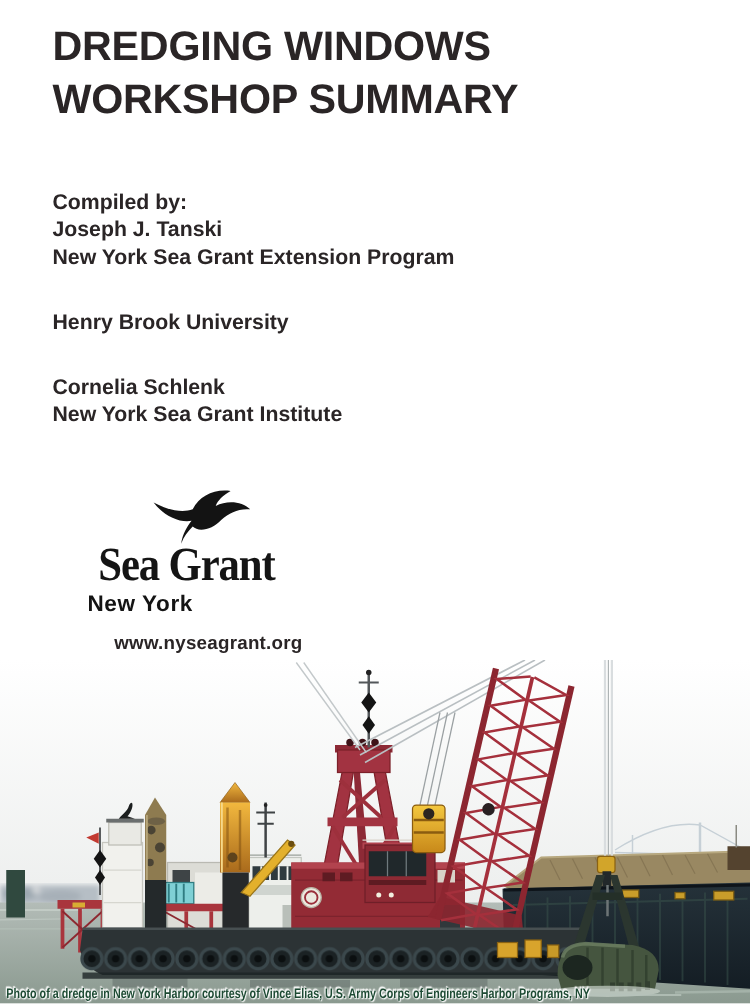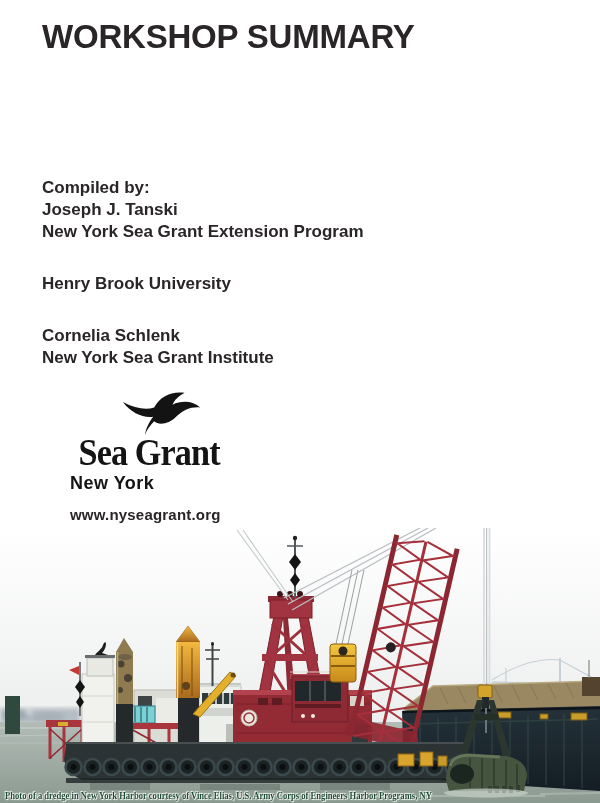--- a/index.html
+++ b/index.html
@@ -9,43 +9,44 @@
     overflow:hidden;
   }
   .page{position:relative;width:600px;height:803px;background:#fff;overflow:hidden;}
 
   .title{position:absolute;left:42px;top:16px;font-size:33px;font-weight:bold;
          line-height:42px;letter-spacing:-0.2px;color:#2a2526;}
   .title div{white-space:nowrap;}
 
   .credits{position:absolute;left:42px;top:151px;font-size:17px;font-weight:bold;
            line-height:22px;color:#2a2526;}
-  .credit-group{margin-bottom:30px;margin-top:26px;}
+  .credit-group{margin-bottom:30px;}
 
   .logo{position:absolute;left:70px;top:390px;width:172px;text-align:left;color:#141414;}
   .logo svg{display:block;margin:0 auto -4px auto;}
   .logo-name{font-family:"Liberation Serif",serif;font-weight:bold;font-size:38px;
              line-height:40px;letter-spacing:-1px;transform:scaleX(.9);transform-origin:center;}
   .logo-region{font-size:18px;font-weight:bold;letter-spacing:.5px;margin-top:1px;}
-  .website{position:absolute;left:70px;top:506px;width:172px;text-align:left;
+  .website{position:absolute;left:70px;top:506px;width:172px;text-align:right;
            font-size:15px;font-weight:bold;letter-spacing:.2px;color:#2a2526;cursor:pointer;}
 
-  .photo{position:absolute;left:0;top:528px;width:600px;height:275px;font-family:Liberation Serif, serif;}
+  .photo{position:absolute;left:0;top:528px;width:600px;height:275px;}
   .photo svg{display:block;}
   .caption{position:absolute;left:5px;bottom:2px;width:760px;
            font-size:11px;font-weight:bold;color:#1d4a33;letter-spacing:0;
            transform:scaleX(.78);transform-origin:left center;white-space:nowrap;
            text-shadow:0 0 2px #fff,0 0 2px #fff,1px 1px 1px #fff,-1px -1px 1px #fff;}
 </style>
 </head>
 <body>
 
 <div class="page">
 
   <div class="title">
+    <div>DREDGING WINDOWS</div>
     <div>WORKSHOP SUMMARY</div>
   </div>
 
   <div class="credits">
     <div class="credit-group">
       <div>Compiled by:</div>
       <div>Joseph J. Tanski</div>
       <div>New York Sea Grant Extension Program</div>
     </div>
     <div class="credit-group">

